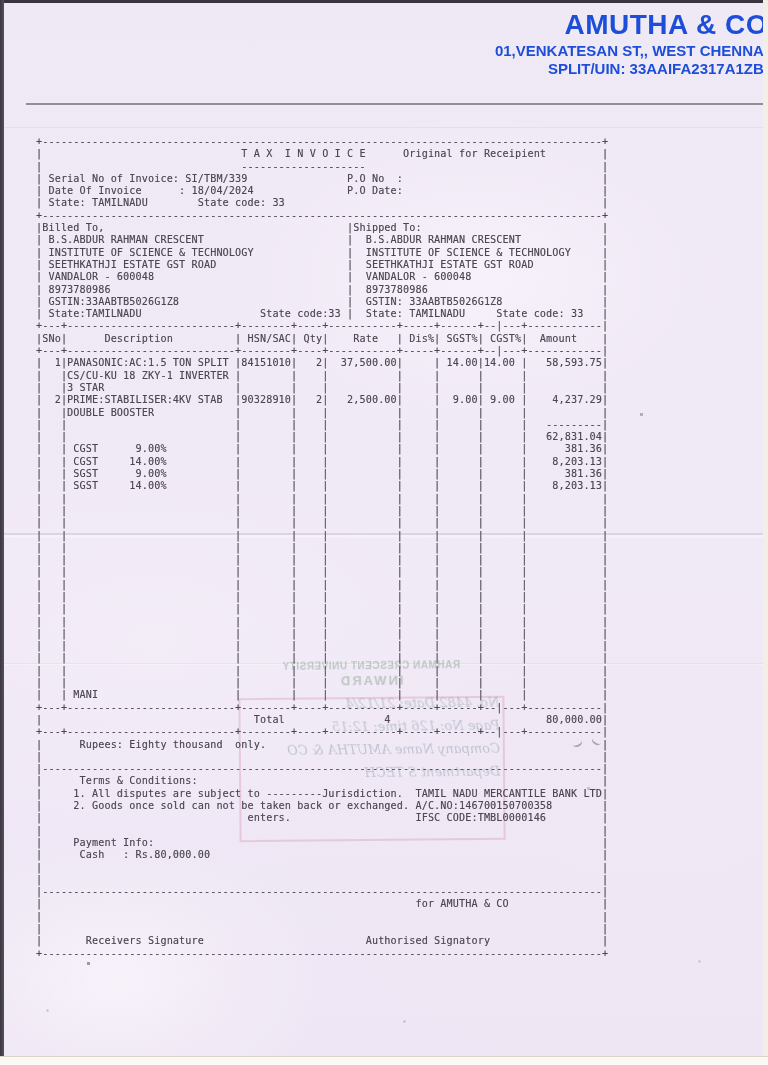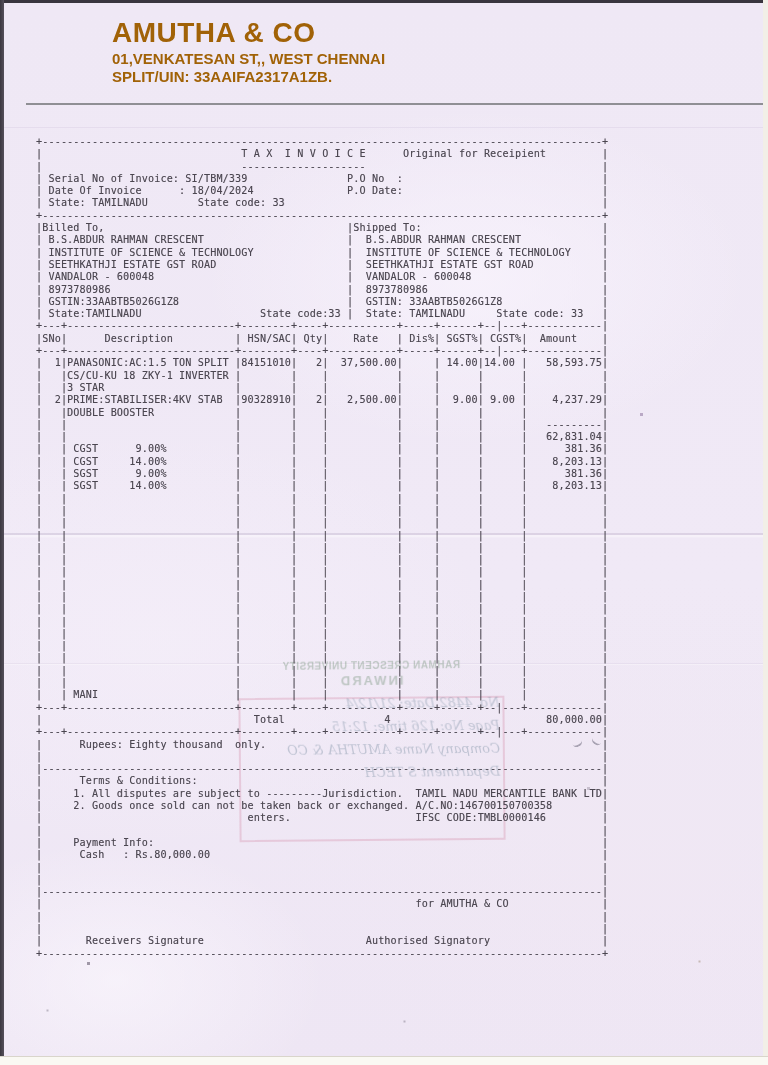--- a/index.html
+++ b/index.html
@@ -19,22 +19,22 @@
   .edge-bottom{position:absolute;left:0;top:1056px;width:768px;height:9px;background:#faf9f3;border-top:1px solid #d9d5cb;}
   
   .crease1{position:absolute;left:0;top:533px;width:768px;height:2px;background:rgba(138,118,158,.20);box-shadow:0 2px 2px rgba(255,255,255,.55);}
   .crease2{position:absolute;left:0;top:127px;width:768px;height:1px;background:rgba(160,140,180,.12);}
   .crease3{position:absolute;left:0;top:663px;width:768px;height:1px;background:rgba(160,140,180,.10);box-shadow:0 1px 1px rgba(255,255,255,.4);}
   .specks{position:absolute;left:0;top:0;width:1px;height:1px;background:transparent;
     box-shadow:88px 963px 0 1px rgba(90,80,100,.55), 47px 1010px 0 0.5px rgba(90,80,100,.35),
       641px 414px 0 1px rgba(120,90,140,.45), 404px 1021px 0 0.5px rgba(90,80,100,.35),
       699px 961px 0 0.5px rgba(140,120,90,.4), 588px 788px 0 1px rgba(110,100,120,.3);}
   
-  .letterhead{position:absolute;left:112px;top:16px;width:656px;text-align:left;
-    font-family:"Liberation Sans","DejaVu Sans",sans-serif;color:#a16207;}
+  .letterhead{position:absolute;left:112px;top:8px;width:656px;text-align:right;
+    font-family:"Liberation Sans","DejaVu Sans",sans-serif;color:#1d4ed8;}
   .company{font-size:28px;font-weight:bold;letter-spacing:.5px;line-height:34px;}
   .addr{font-size:15px;font-weight:bold;line-height:18px;}
   .rule{position:absolute;left:26px;top:103px;width:742px;height:2px;background:#8f8f94;}
   
   .doc{position:absolute;left:36px;top:136px;z-index:3;}
   .doc pre{margin:0;font-family:"DejaVu Sans Mono",monospace;font-size:10px;line-height:12.3px;
     letter-spacing:.2px;color:#4b4650;white-space:pre;
     text-shadow:.3px 0 0 rgba(75,70,80,.4);}
   
   .bleed{position:absolute;left:232px;top:660px;width:280px;height:185px;z-index:2;

